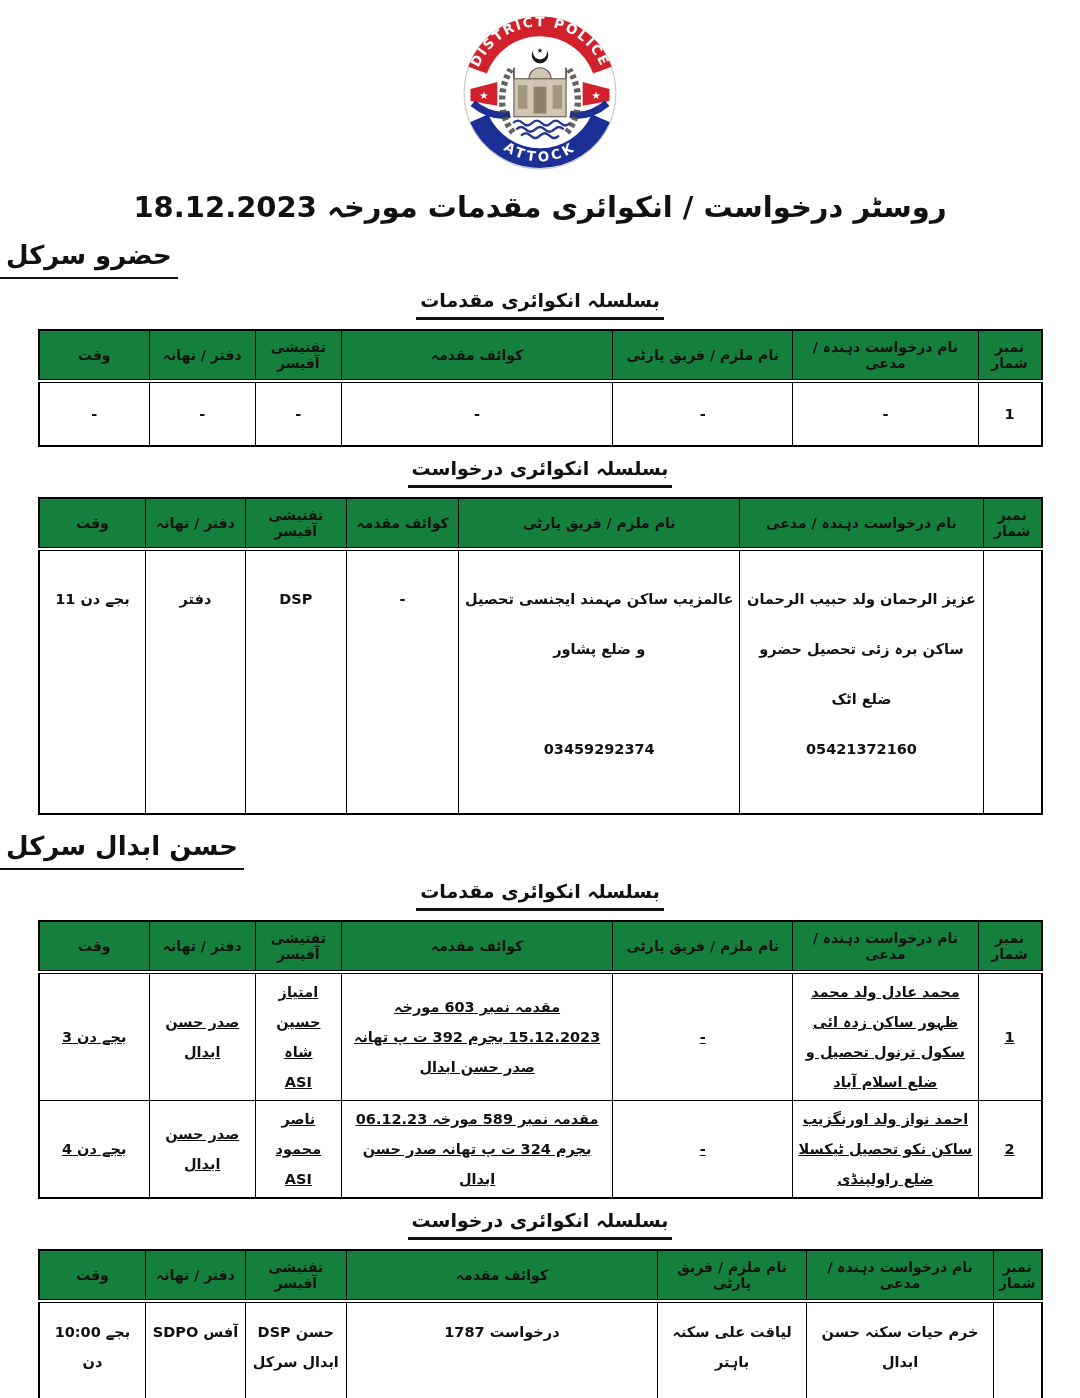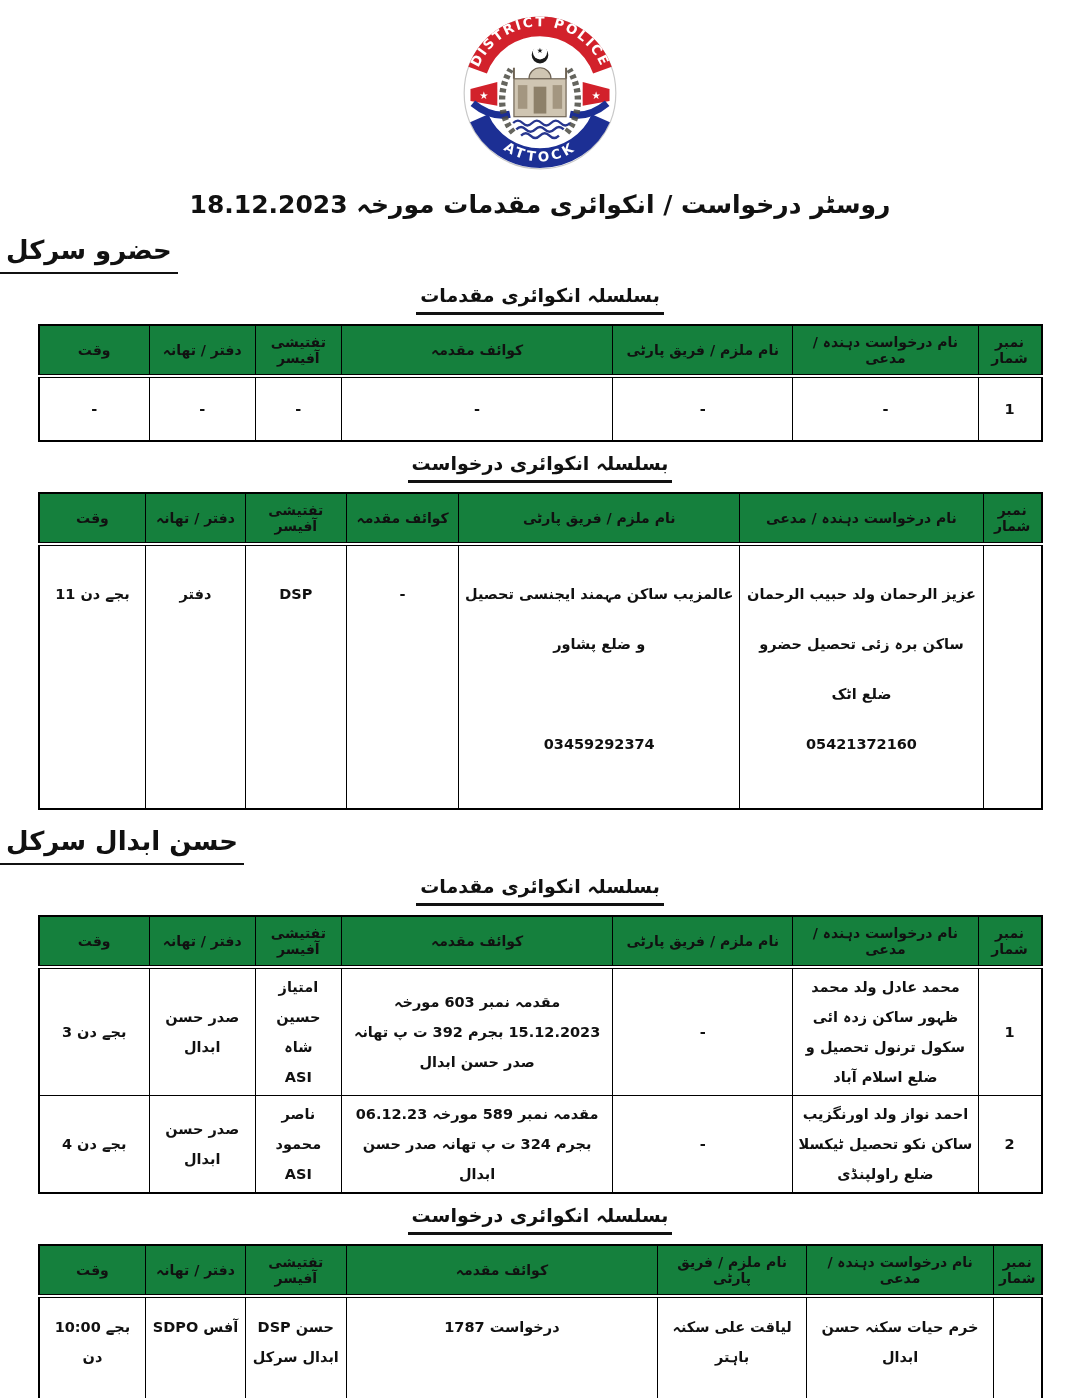--- a/index.html
+++ b/index.html
@@ -10,21 +10,21 @@
   }
   .page{width:1080px;min-height:1398px;box-sizing:border-box;padding:10px 0 30px;background:#fff;}
 
   
   .logo-wrap{text-align:center;margin:4px 0 2px;}
   .logo-wrap svg{display:inline-block;}
 
   
   h1.doc-title{
     text-align:center;direction:rtl;
-    font-size:25px;font-weight:bold;
+    font-size:29px;font-weight:bold;
     margin:14px 0 10px;
   }
   h2.circle-heading{
     text-align:left;direction:rtl;
     font-size:26px;font-weight:bold;
     margin:16px 0 6px;
   }
   h2.circle-heading span{display:inline-block;border-bottom:2.5px solid #111;padding:0 6px 7px;}
   h3.sub-heading{
     text-align:center;direction:rtl;
@@ -51,21 +51,21 @@
     border-bottom:4px double #000;
   }
   table.roster tbody td{
     font-size:14.5px;font-weight:bold;
     white-space:pre-line;word-wrap:break-word;
   }
   td.ltr{direction:ltr;}
 
   .tbl-a tbody td{height:56px;}
   .tbl-b tbody td{height:236px;vertical-align:top;padding-top:23px;line-height:50px;font-size:15px;}
-  .tbl-c tbody td{height:90px;line-height:30px;font-size:13.5px;}
+  .tbl-c tbody td{height:90px;line-height:30px;font-size:13.5px;text-decoration:underline;}
   .tbl-d tbody td{height:98px;vertical-align:top;padding-top:14px;line-height:30px;font-size:14px;}
 </style>
 </head>
 <body>
 
 <div class="page">
 
   <div class="logo-wrap">
     <svg width="162" height="158" viewBox="0 0 200 200" aria-hidden="true">
       <circle cx="100" cy="100" r="96" fill="#ffffff" stroke="#c9c9c9" stroke-width="1.5"></circle>

